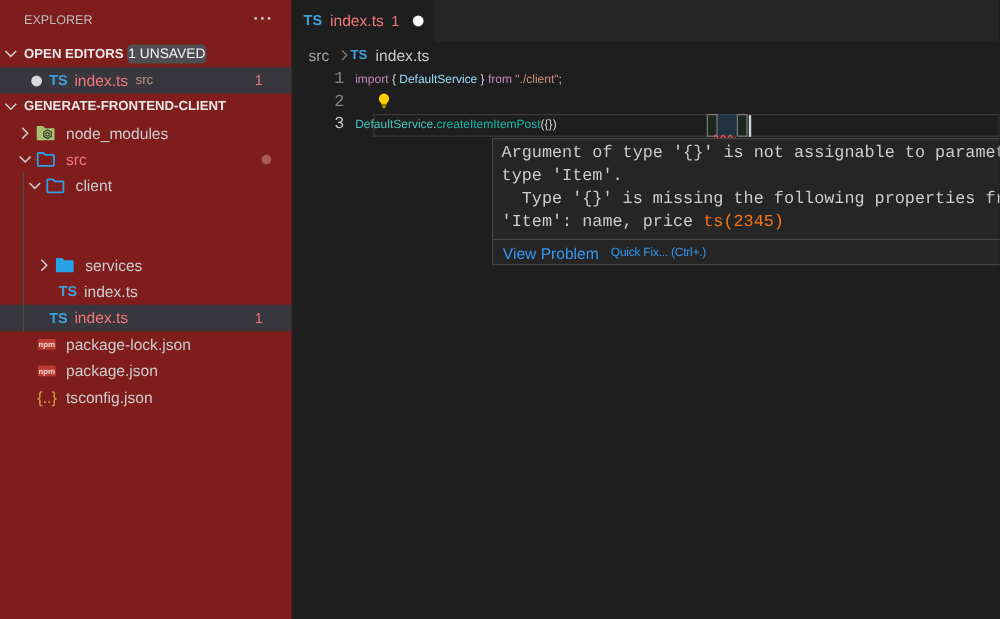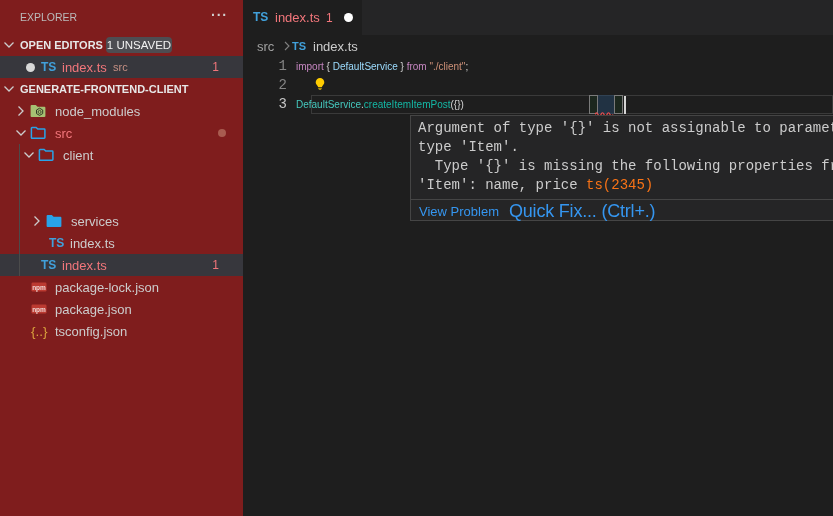--- a/index.html
+++ b/index.html
@@ -173,17 +173,17 @@
 
 <div style="position:absolute;left:624px;top:96px;width:2px;height:18px;background:#d4d4d4"></div>
 
 <div style="position:absolute;left:410px;top:115px;width:470px;height:106px;background:#252526;border:1px solid #454545">
   <div class="mono" style="position:absolute;left:7px;top:3px;font-size:14px;line-height:19px;color:#cccccc;white-space:pre">Argument of type '{}' is not assignable to parameter of
 type 'Item'.
   Type '{}' is missing the following properties from
 'Item': name, price <span style="color:#f97316">ts(2345)</span></div>
   <div style="position:absolute;left:0;top:83px;width:470px;height:23px;border-top:1px solid #454545">
     <div class="lbl" style="left:8px;top:11px;font-size:13px;color:#3596f0">View Problem</div>
-    <div class="lbl" style="left:98px;top:11px;font-size:18px;letter-spacing:-0.2px;color:#3596f0">Quick Fix... (Ctrl+.)</div>
+    <div class="lbl" style="left:98px;top:11px;font-size:10px;letter-spacing:-0.2px;color:#3596f0">Quick Fix... (Ctrl+.)</div>
   </div>
 </div>
 
 </div>
 
 </body></html>

